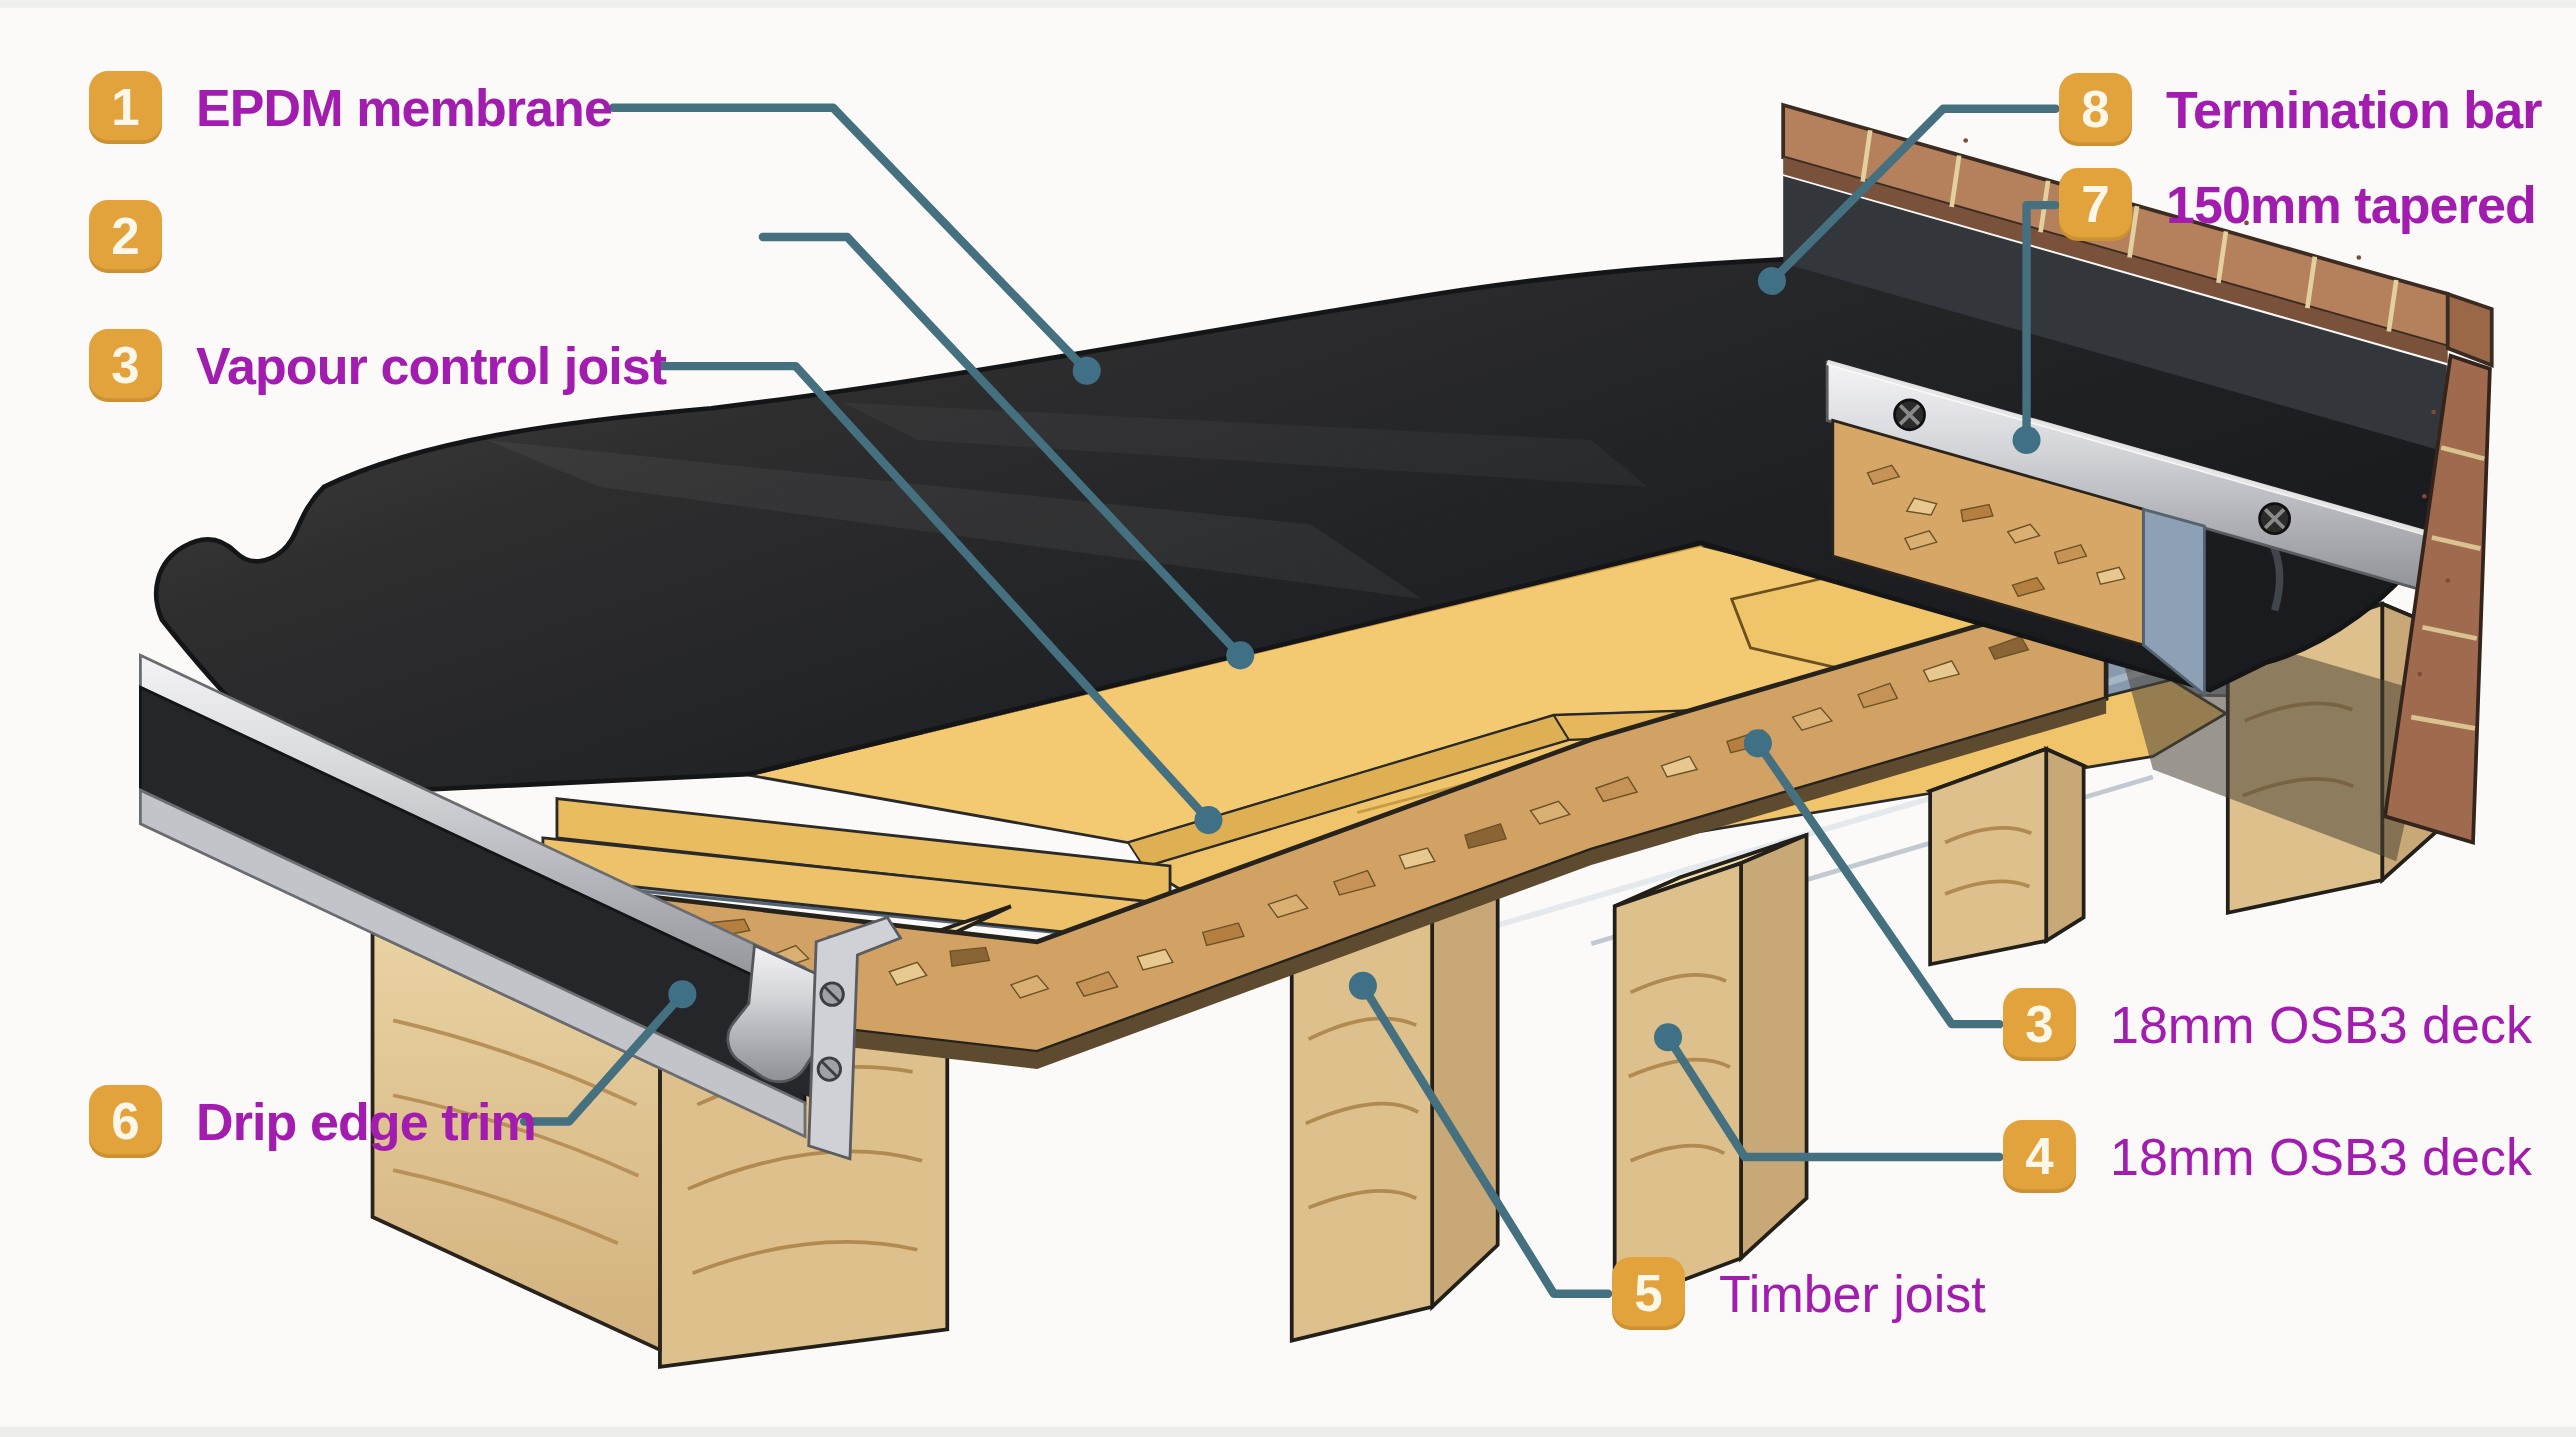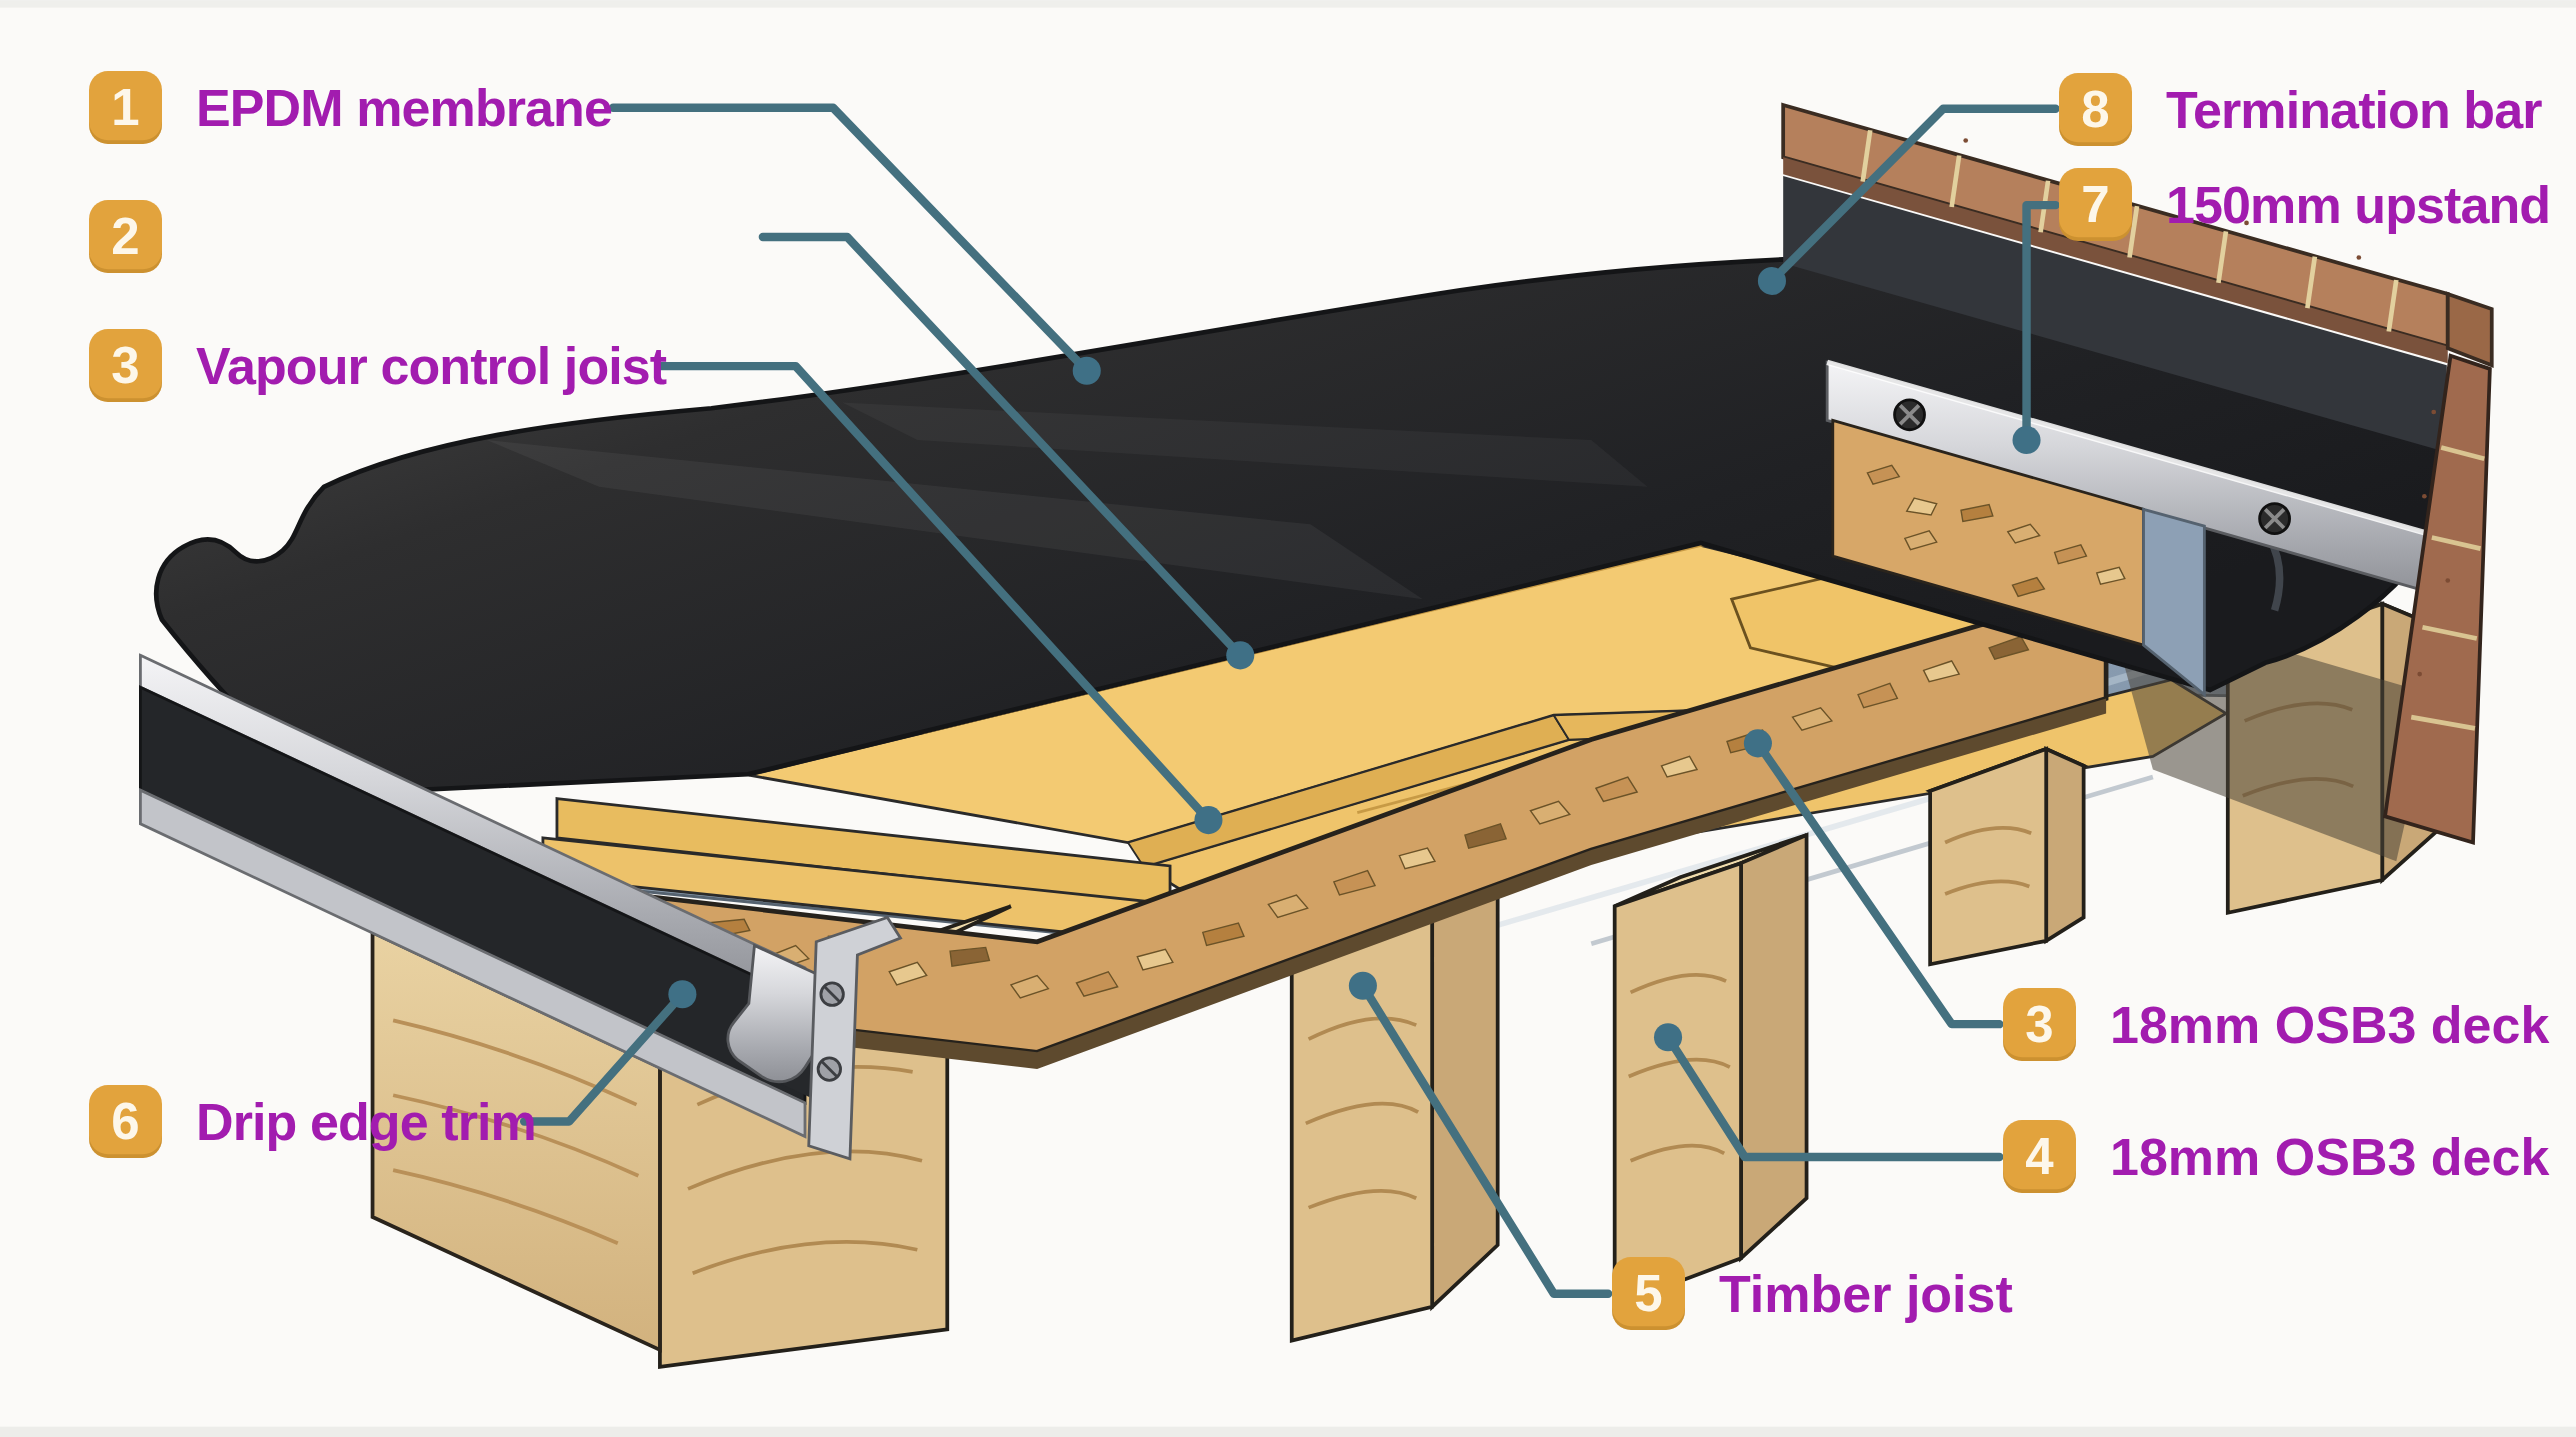--- a/index.html
+++ b/index.html
@@ -5,21 +5,21 @@
   html,body{margin:0;padding:0;background:#fbfaf8;}
   .stage{position:relative;width:2576px;height:1438px;background:#fbfaf8;overflow:hidden;
          font-family:"Liberation Sans",sans-serif;}
   .illus{position:absolute;left:0;top:0;width:2576px;height:1438px;}
   .callout{position:absolute;display:flex;align-items:center;gap:34px;white-space:nowrap;}
   .badge{width:73px;height:73px;border-radius:19px;background:#e2a33d;
          box-shadow:inset 0 -3.7px 0 rgba(140,90,10,.25);
          color:#fdf7ea;font-size:51px;font-weight:bold;line-height:73px;text-align:center;
          flex:0 0 auto;}
   .lbl{font-size:52px;font-weight:600;color:#a21caf;letter-spacing:-0.9px;}
-  .lbl.thin{font-weight:700;letter-spacing:0;}
+  .lbl.thin{font-weight:400;letter-spacing:0;}
 </style>
 </head>
 <body>
 
 <div class="stage">
 
   <svg class="illus" viewBox="0 0 2752 1536">
     <defs>
       <linearGradient id="gMem" x1="0" y1="0" x2="0.9" y2="0.6">
         <stop offset="0" stop-color="#4a4a4a"></stop>
@@ -261,21 +261,21 @@
     <div class="badge">6</div>
     <div class="lbl">Drip edge trim</div>
   </div>
 
   <div class="callout" style="left:2059px;top:73px">
     <div class="badge">8</div>
     <div class="lbl">Termination bar</div>
   </div>
   <div class="callout" style="left:2059px;top:168px">
     <div class="badge">7</div>
-    <div class="lbl">150mm upstand</div>
+    <div class="lbl">150mm tapered</div>
   </div>
 
   <div class="callout" style="left:2003px;top:988px">
     <div class="badge">3</div>
     <div class="lbl thin">18mm OSB3 deck</div>
   </div>
   <div class="callout" style="left:2003px;top:1120px">
     <div class="badge">4</div>
     <div class="lbl thin">18mm OSB3 deck</div>
   </div>

